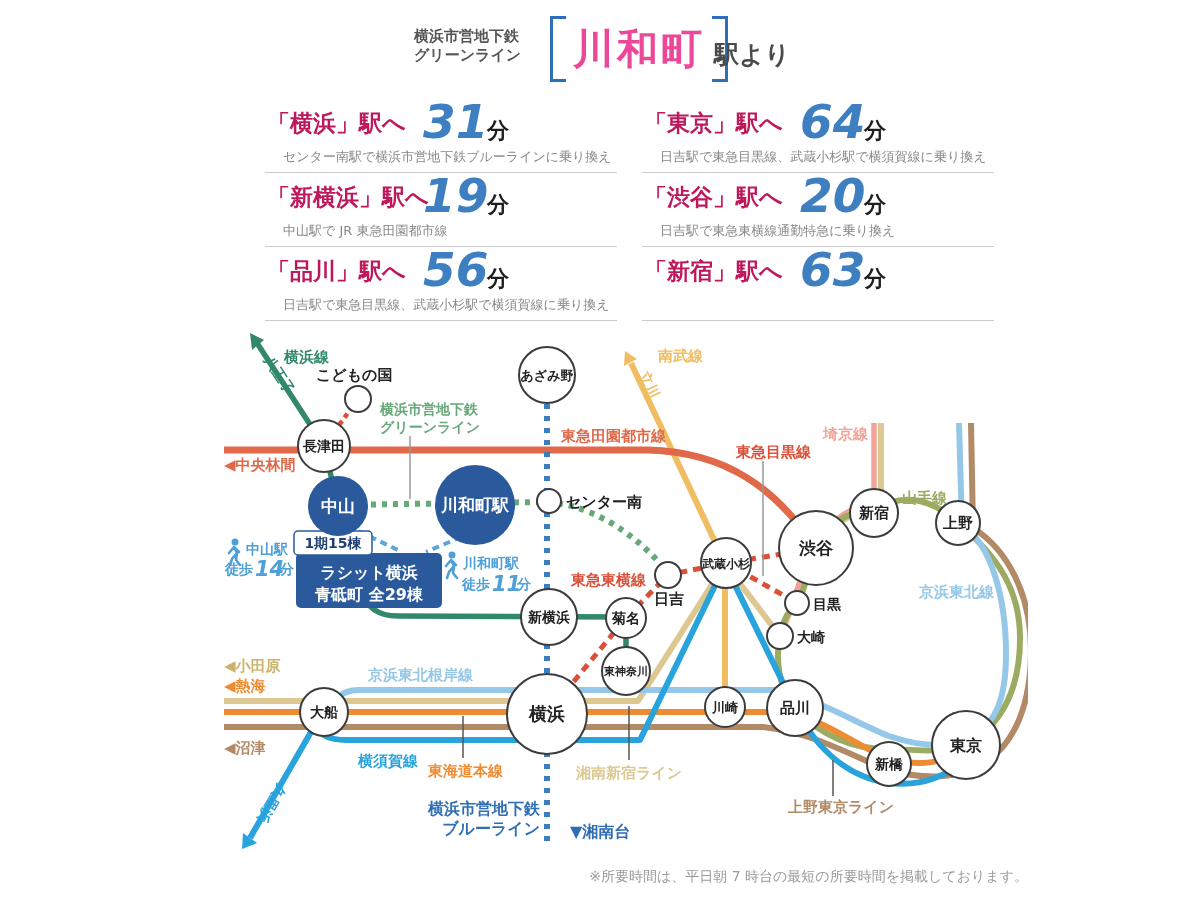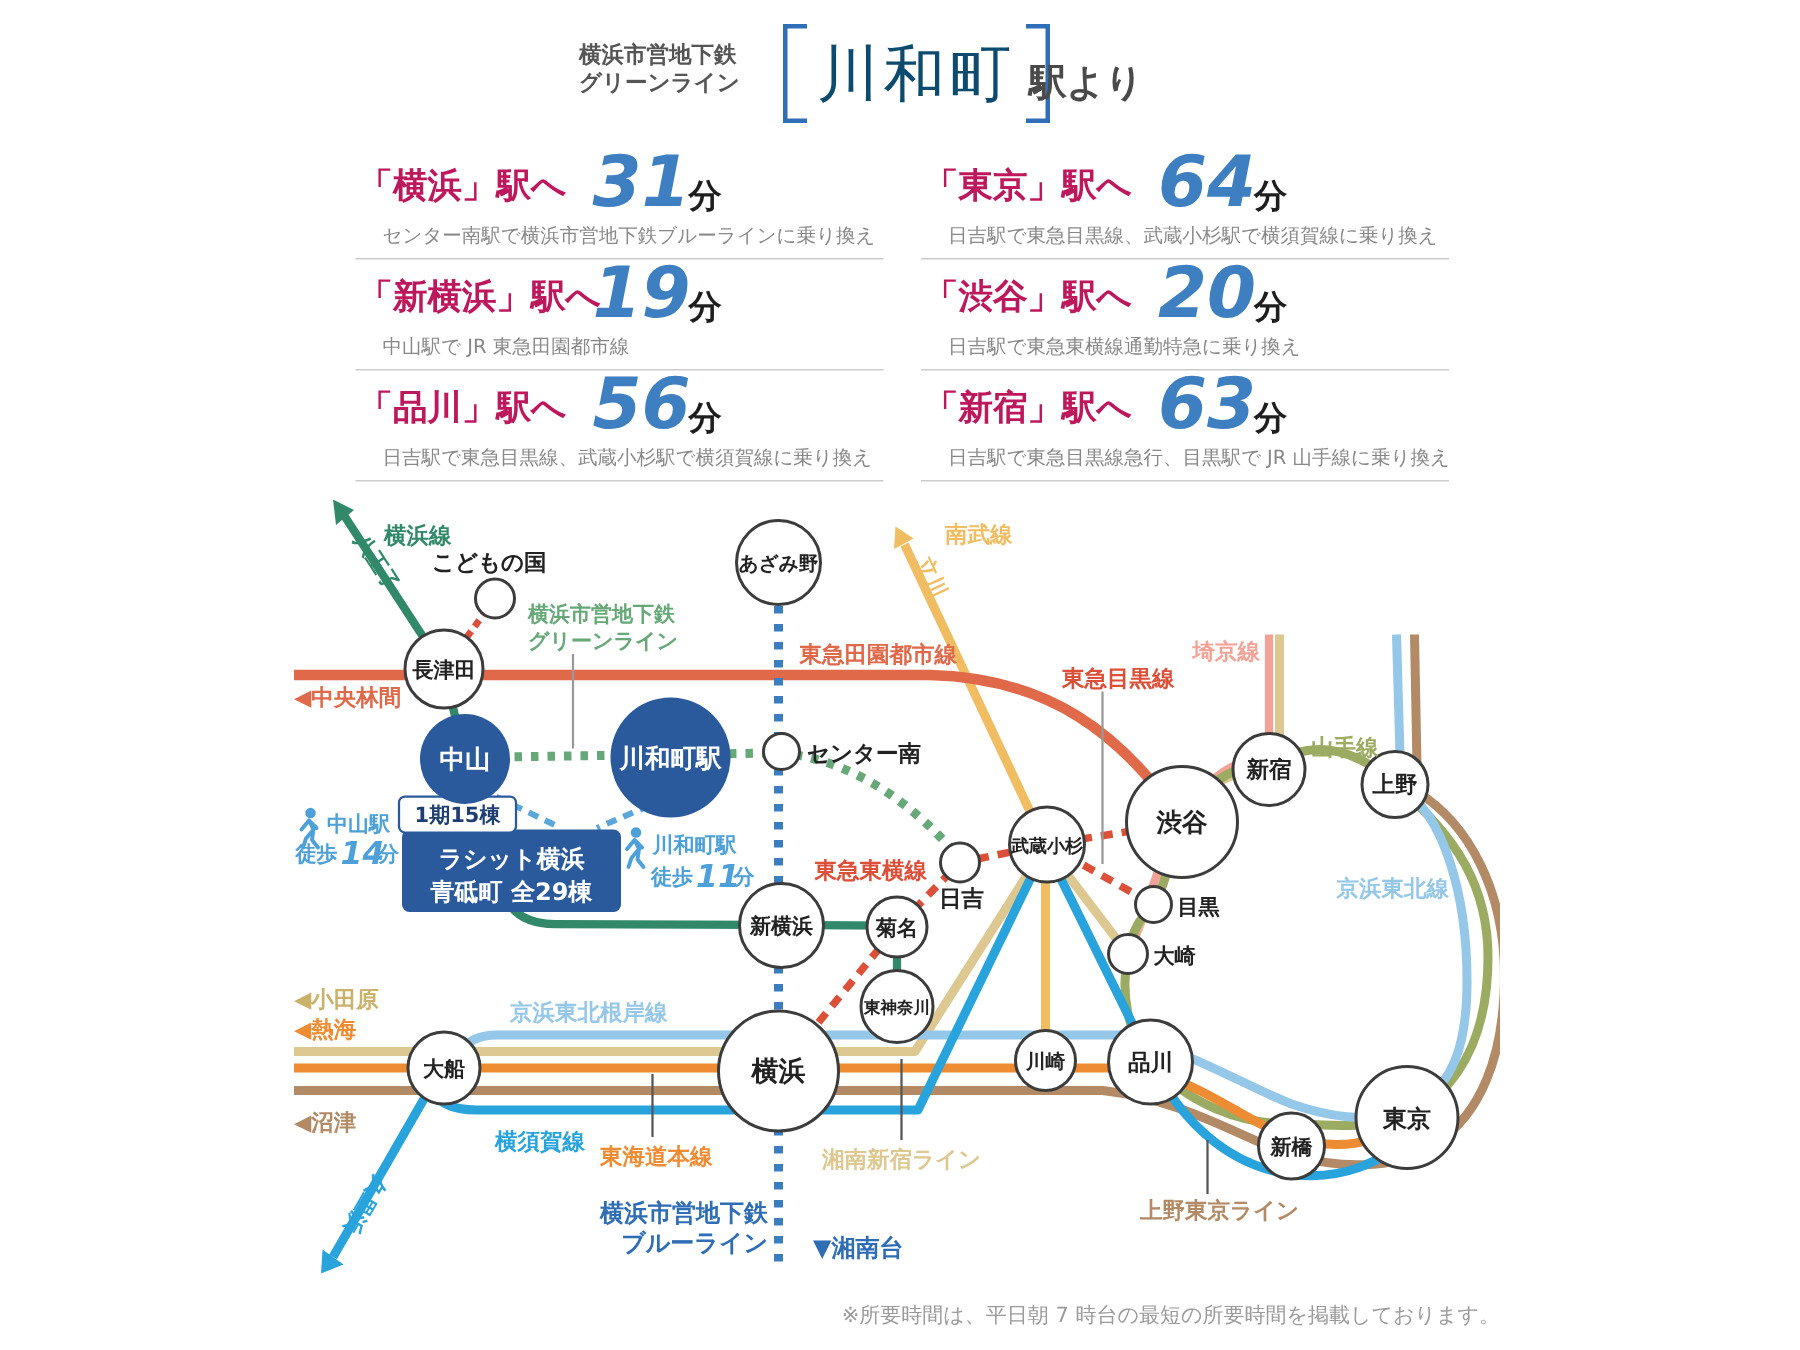--- a/index.html
+++ b/index.html
@@ -1,25 +1,25 @@
 <!DOCTYPE html>
 <html><head>
 <meta charset="utf-8">
 <style>
   html,body{margin:0;padding:0;background:#fff;}
   #stage{position:relative;width:1000px;height:900px;background:#fff;overflow:hidden;
-         font-family:"DejaVu Sans",sans-serif;}
+         font-family:"DejaVu Sans",sans-serif;margin-left:28px;}
   
   .hdr-small{position:absolute;left:386px;top:27px;font-size:15px;line-height:19px;
              font-weight:bold;color:#555;}
   .hdr-bracket-group{position:absolute;left:522px;top:16px;display:flex;align-items:center;}
   .bracket{width:13px;height:60px;}
   .bracket.l{border-left:3px solid #2e6fb7;border-top:3px solid #2e6fb7;border-bottom:3px solid #2e6fb7;}
   .bracket.r{border-right:3px solid #2e6fb7;border-top:3px solid #2e6fb7;border-bottom:3px solid #2e6fb7;}
-  .hdr-station{font-size:41px;font-weight:normal;color:#0c4a6e;letter-spacing:3px;margin:0 7px;}
+  .hdr-station{font-size:41px;font-weight:bold;color:#ec4899;letter-spacing:3px;margin:0 7px;}
   .hdr-suffix{position:absolute;left:686px;top:38px;font-size:25px;font-weight:bold;color:#4a4a4a;}
   
   .route{position:absolute;width:352px;height:74px;}
   .route .dest{position:absolute;left:2px;top:6px;font-size:23px;font-weight:bold;color:#be185d;}
   .route .time{position:absolute;left:158px;top:-8px;font-size:47px;font-weight:bold;
                font-style:italic;color:#3d7fc1;}
   .route .unit{position:absolute;left:222px;top:14px;font-size:22px;font-weight:bold;color:#1e1e1e;}
   .route .note{position:absolute;left:18px;top:46px;font-size:13px;color:#888;white-space:nowrap;}
   .route .divider{position:absolute;left:0;top:70px;width:100%;border-bottom:1px solid #ccc;}
   
@@ -77,21 +77,20 @@
     <div class="dest">「渋谷」駅へ</div>
     <div class="time">20</div>
     <div class="unit">分</div>
     <div class="note">日吉駅で東急東横線通勤特急に乗り換え</div>
     <div class="divider"></div>
   </div>
   <div class="route" style="left:614px;top:250px;">
     <div class="dest">「新宿」駅へ</div>
     <div class="time">63</div>
     <div class="unit">分</div>
-    <div class="note">日吉駅で東急目黒線急行、目黒駅で JR 山手線に乗り換え</div>
     <div class="divider"></div>
   </div>
 
   <svg id="map" viewBox="0 0 1200 900">
 
     <path d="M196,701 L610,701 L697,564 L752,636 C768,600 772,578 788,548 C802,522 824,513 846,513 Q853,506 853,493 L853,423" fill="none" stroke="#dcc890" stroke-width="6" stroke-linejoin="round"></path>
 
     <path d="M752,636 C766,602 770,580 786,550 C799,525 818,507 840,506 Q846,500 846,490 L846,423" fill="none" stroke="#f2a296" stroke-width="5.5"></path>
 
     <path d="M767,708 C751,689 747,660 752,636 C756,616 761,612 769,603 C777,592 781,566 788,548 C800,524 822,509 846,510 C878,490 908,502 930,523 C972,558 992,592 992,638 C992,690 974,722 944,742 C920,754 890,750 861,749 C828,750 792,736 767,708 Z" fill="none" stroke="#9cab62" stroke-width="6"></path>

